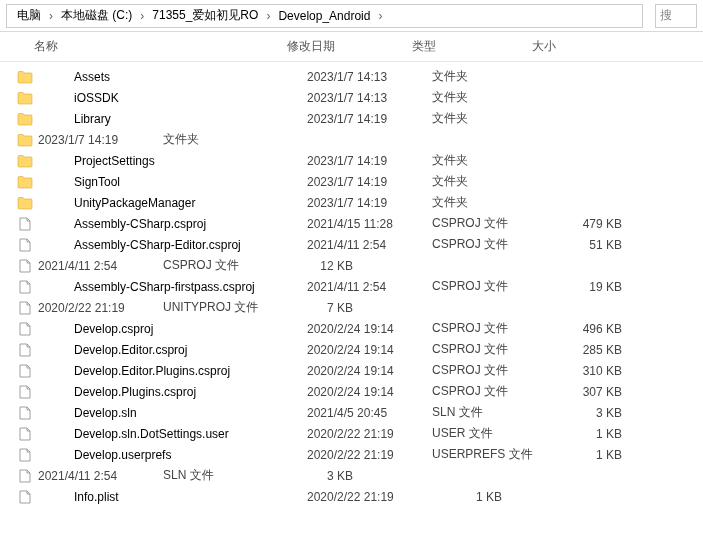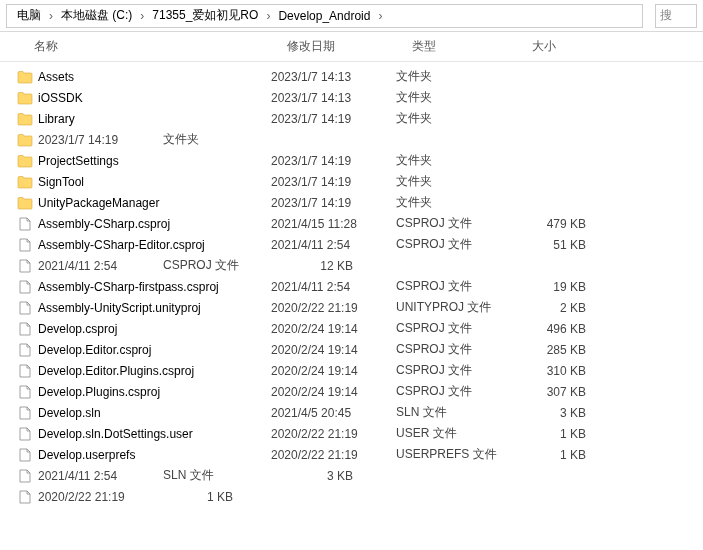--- a/index.html
+++ b/index.html
@@ -13,21 +13,21 @@
 
 .headers { display: flex; align-items: center; height: 30px; border-bottom: 1px solid #e5e5e5; padding-left: 32px; color: #555; }
 .col-name { width: 255px; padding-left: 2px; }
 .col-date { width: 125px; }
 .col-type { width: 120px; }
 .col-size { width: 90px; text-align: left; }
 
 .filelist { padding-top: 4px; }
 .row { display: flex; align-items: center; height: 21px; padding-left: 16px; cursor: pointer; }
 .icon-cell { width: 18px; height: 16px; display: flex; align-items: center; justify-content: center; margin-right: 4px; }
-.name-cell { width: 233px; white-space: nowrap; overflow: hidden; text-overflow: ellipsis; }
+.name-cell { width: 233px; white-space: nowrap; overflow: hidden; text-overflow: ellipsis; margin-left: 36px; }
 .date-cell { width: 125px; color: #444; }
 .type-cell { width: 120px; color: #444; }
 .size-cell { width: 80px; text-align: right; color: #444; padding-right: 10px; }
 
 .folder-icon svg, .file-icon svg { width: 16px; height: 14px; display: block; }
 </style>
 </head>
 <body>
 
 <div class="topbar">
@@ -177,24 +177,23 @@
       <span class="type-cell">CSPROJ 文件</span>
       <span class="size-cell">19 KB</span>
     </div>
     <div class="row">
       <span class="icon-cell file-icon">
         <svg viewBox="0 0 16 14">
           <path d="M3 1 L10 1 L13 4 L13 13 L3 13 Z" fill="#fff" stroke="#888" stroke-width="0.8"></path>
           <path d="M10 1 L10 4 L13 4" fill="none" stroke="#888" stroke-width="0.8"></path>
         </svg>
       </span>
-      <span class="name-cell">Assembly-UnityScript.unityproj</span>
       <span class="date-cell">2020/2/22 21:19</span>
       <span class="type-cell">UNITYPROJ 文件</span>
-      <span class="size-cell">2 KB</span>
+      <span class="size-cell">7 KB</span>
     </div>
     <div class="row">
       <span class="icon-cell file-icon">
         <svg viewBox="0 0 16 14">
           <path d="M3 1 L10 1 L13 4 L13 13 L3 13 Z" fill="#fff" stroke="#888" stroke-width="0.8"></path>
           <path d="M10 1 L10 4 L13 4" fill="none" stroke="#888" stroke-width="0.8"></path>
         </svg>
       </span>
       <span class="name-cell">Develop.csproj</span>
       <span class="date-cell">2020/2/24 19:14</span>
@@ -284,16 +283,17 @@
       <span class="type-cell">SLN 文件</span>
       <span class="size-cell">3 KB</span>
     </div>
     <div class="row">
       <span class="icon-cell file-icon">
         <svg viewBox="0 0 16 14">
           <path d="M3 1 L10 1 L13 4 L13 13 L3 13 Z" fill="#fff" stroke="#888" stroke-width="0.8"></path>
           <path d="M10 1 L10 4 L13 4" fill="none" stroke="#888" stroke-width="0.8"></path>
         </svg>
       </span>
+      <span class="name-cell">Info.plist</span>
       <span class="date-cell">2020/2/22 21:19</span>
       <span class="size-cell">1 KB</span>
     </div>
   </div>
 
 </body></html>

